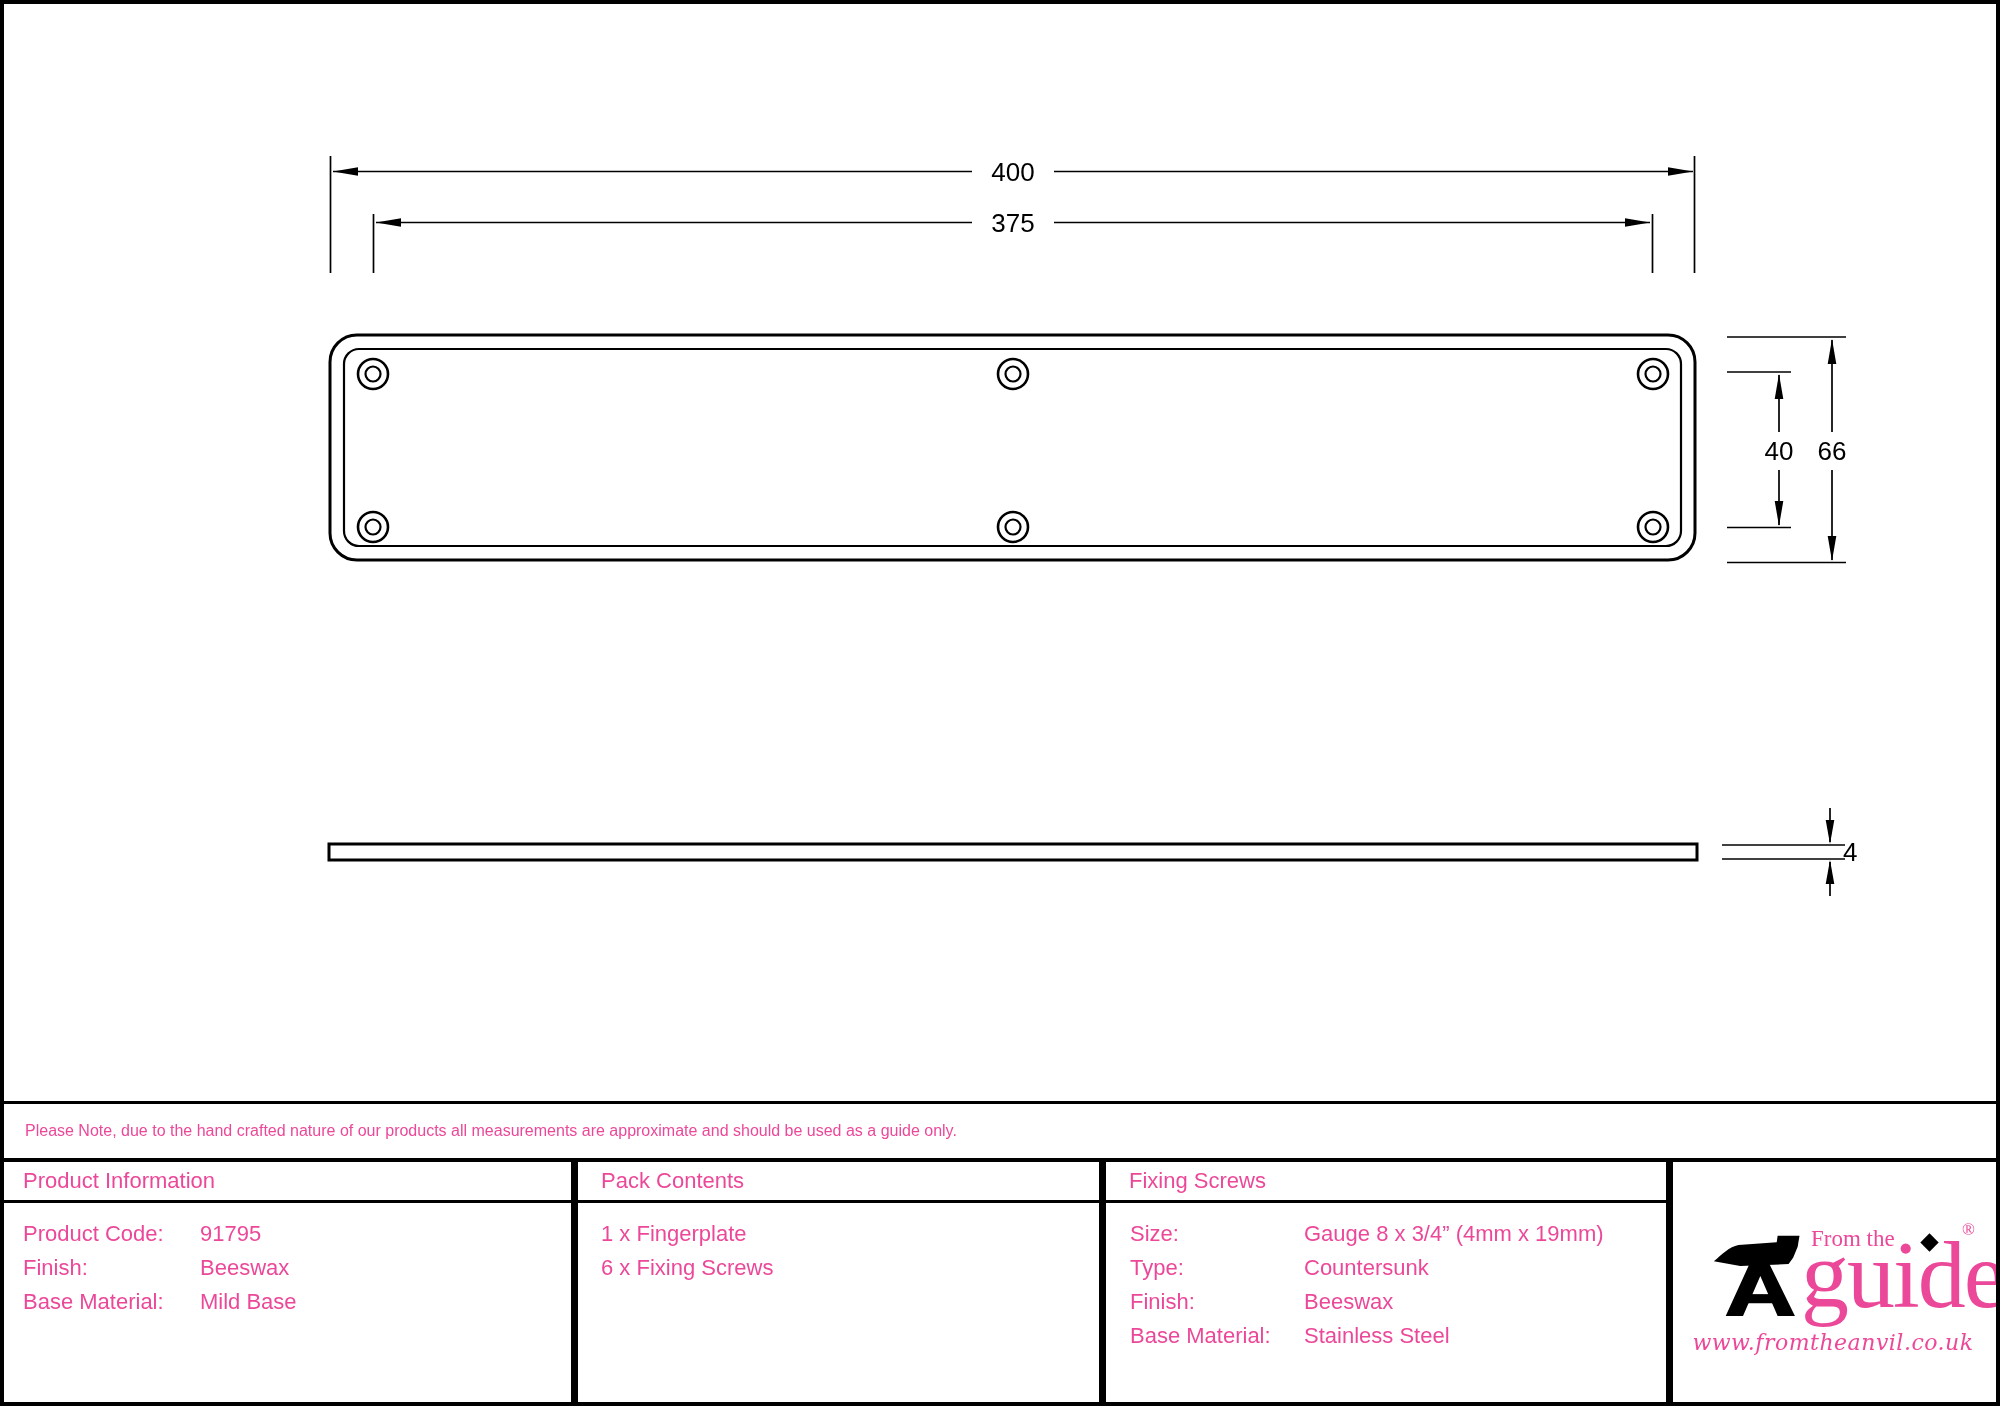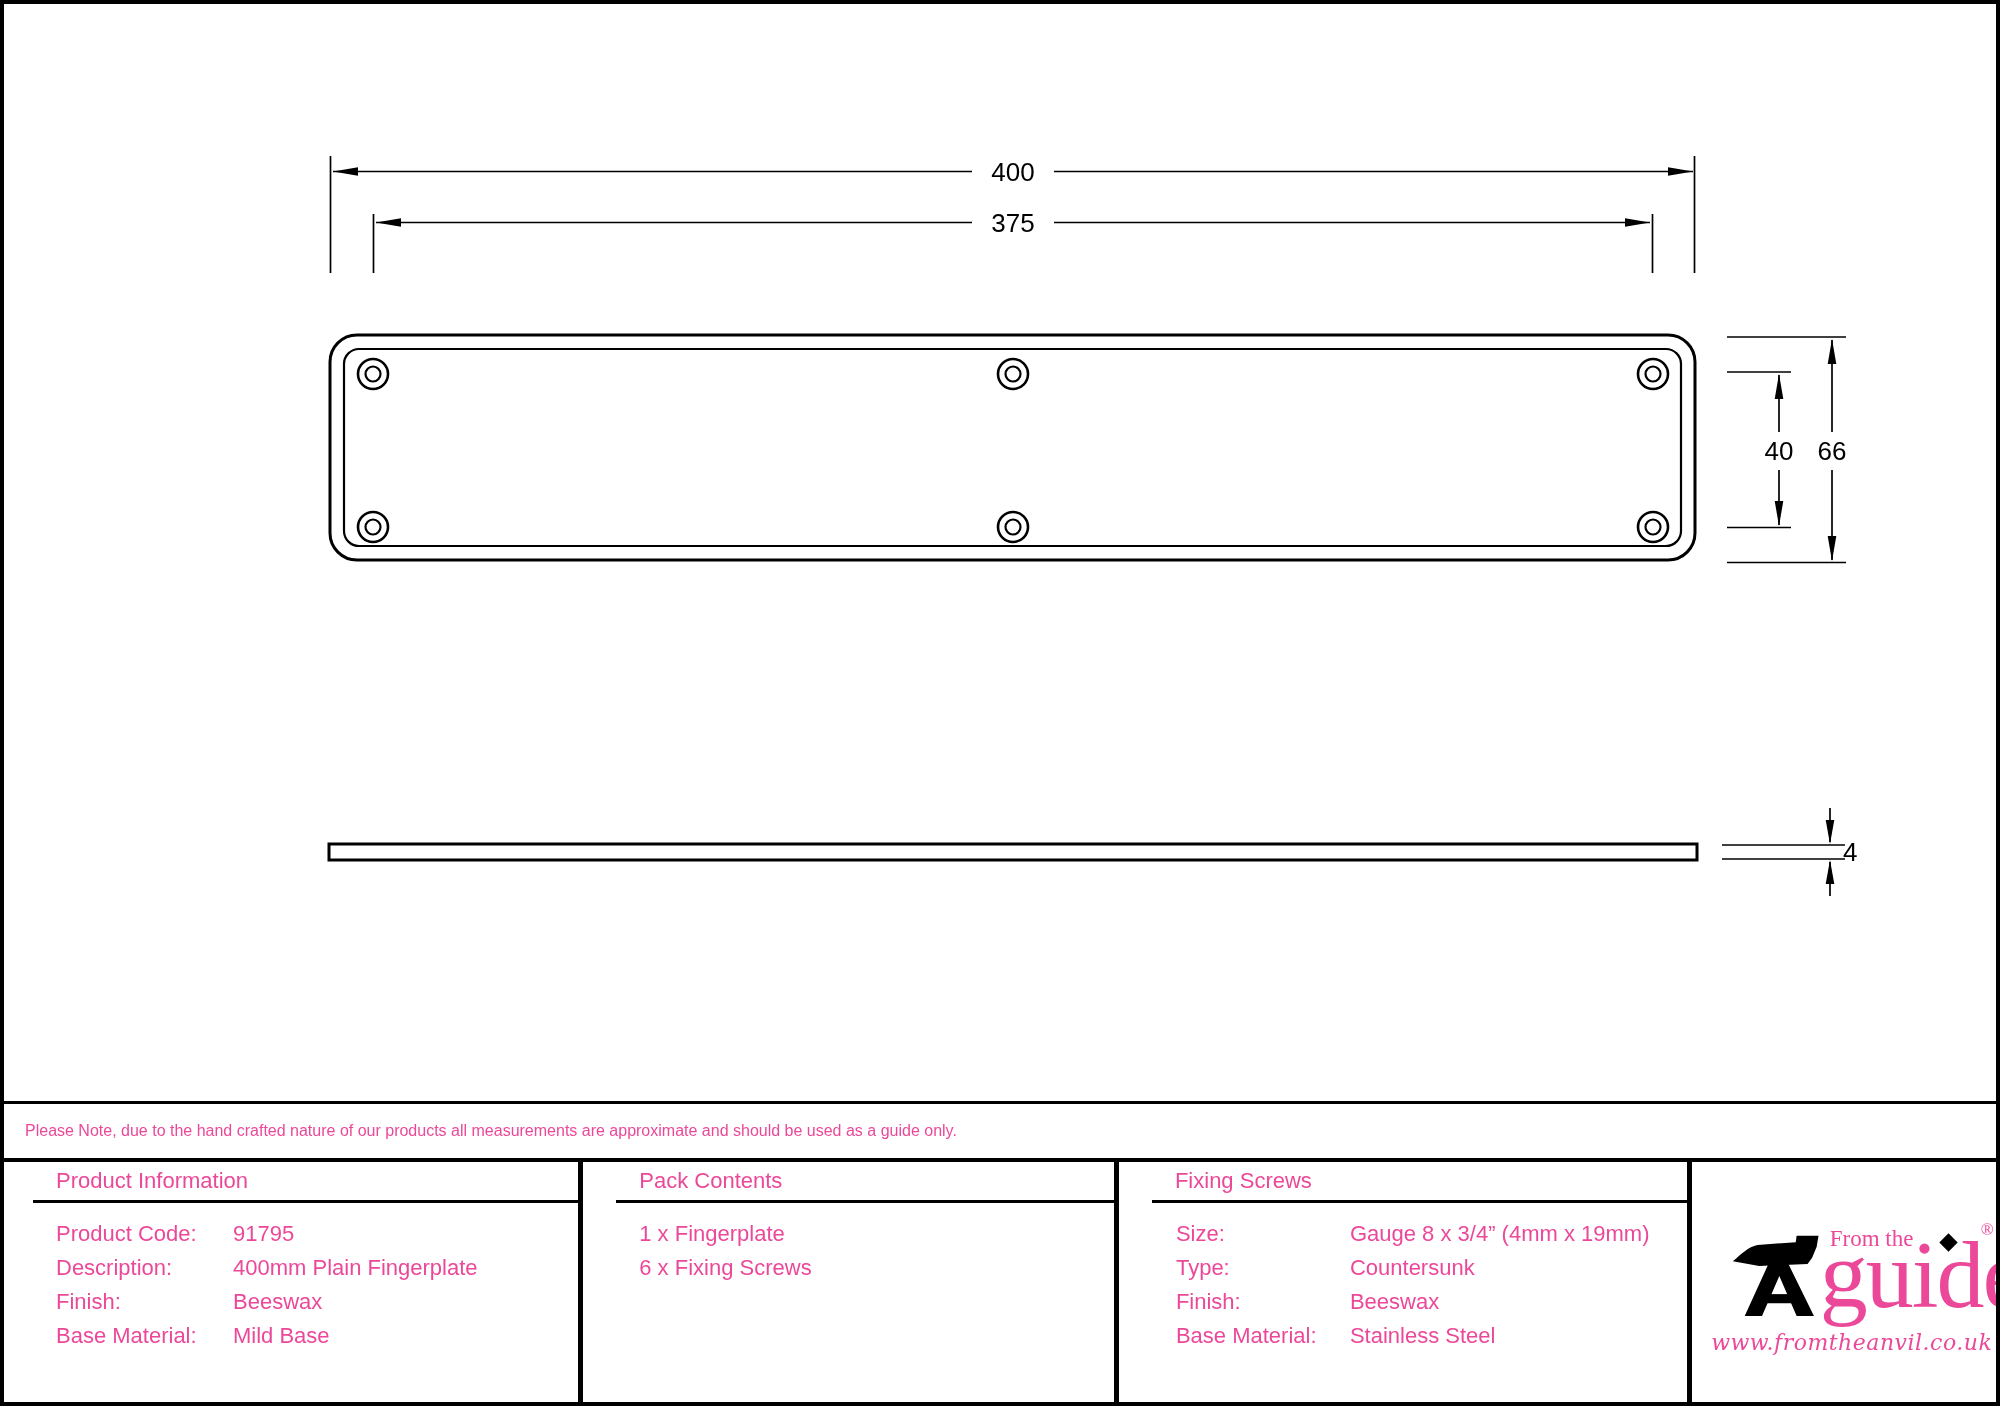--- a/index.html
+++ b/index.html
@@ -31,21 +31,21 @@
     padding-left:25px;
     font-size:16px;
   }
   
   .spec-table{
     position:absolute;left:0;top:1162px;width:2000px;height:244px;
     display:flex;
     box-sizing:border-box;
   }
   .col{box-sizing:border-box;}
-  .col-sep{border-right:5px solid #000000;margin-left:33px;}
+  .col-sep{border-right:7px solid #000000;}
   .c1{width:578px;}
   .c2{width:528px;}
   .c3{width:567px;}
   .c4{width:324px;position:relative;}
   .cell-header{
     height:41px;
     border-bottom:3px solid #000;
     box-sizing:border-box;
     display:flex;align-items:center;
     padding-left:23px;
@@ -186,24 +186,20 @@
     <div class="col col-sep c1">
       <div class="cell-header">
         <span>Product Information</span>
       </div>
       <div class="cell-body">
         <div class="spec-row">
           <span class="lbl">Product Code:</span>
           <span class="val">91795</span>
         </div>
         <div class="spec-row">
-          <span class="lbl">Description:</span>
-          <span class="val">400mm Plain Fingerplate</span>
-        </div>
-        <div class="spec-row">
           <span class="lbl">Finish:</span>
           <span class="val">Beeswax</span>
         </div>
         <div class="spec-row">
           <span class="lbl">Base Material:</span>
           <span class="val">Mild Base</span>
         </div>
       </div>
     </div>
 

